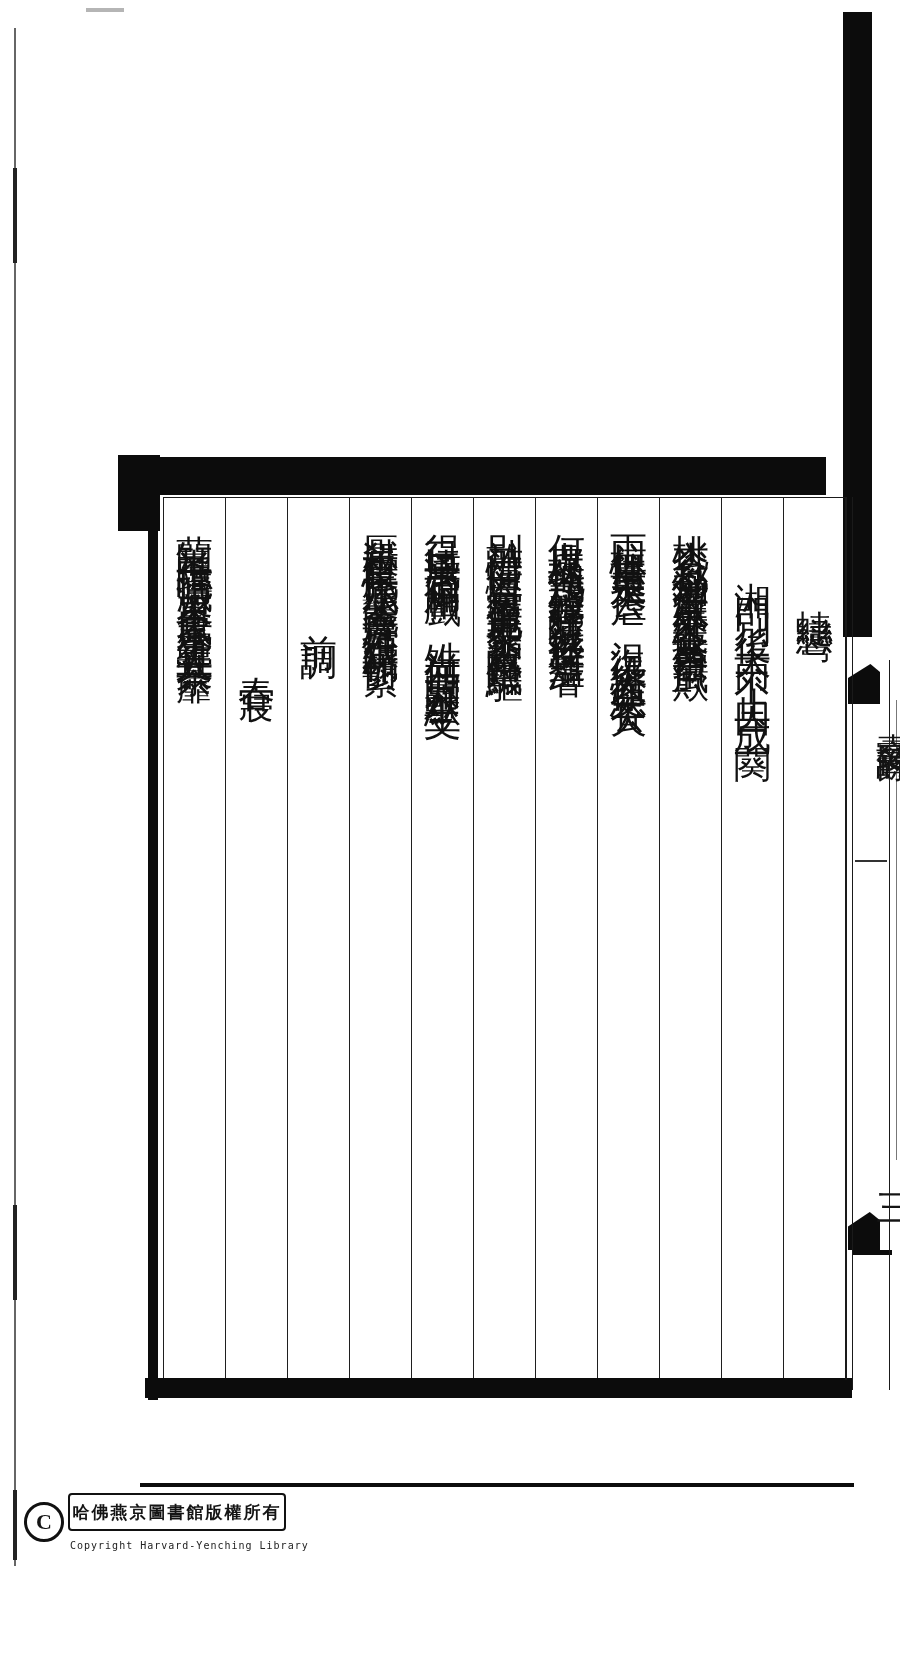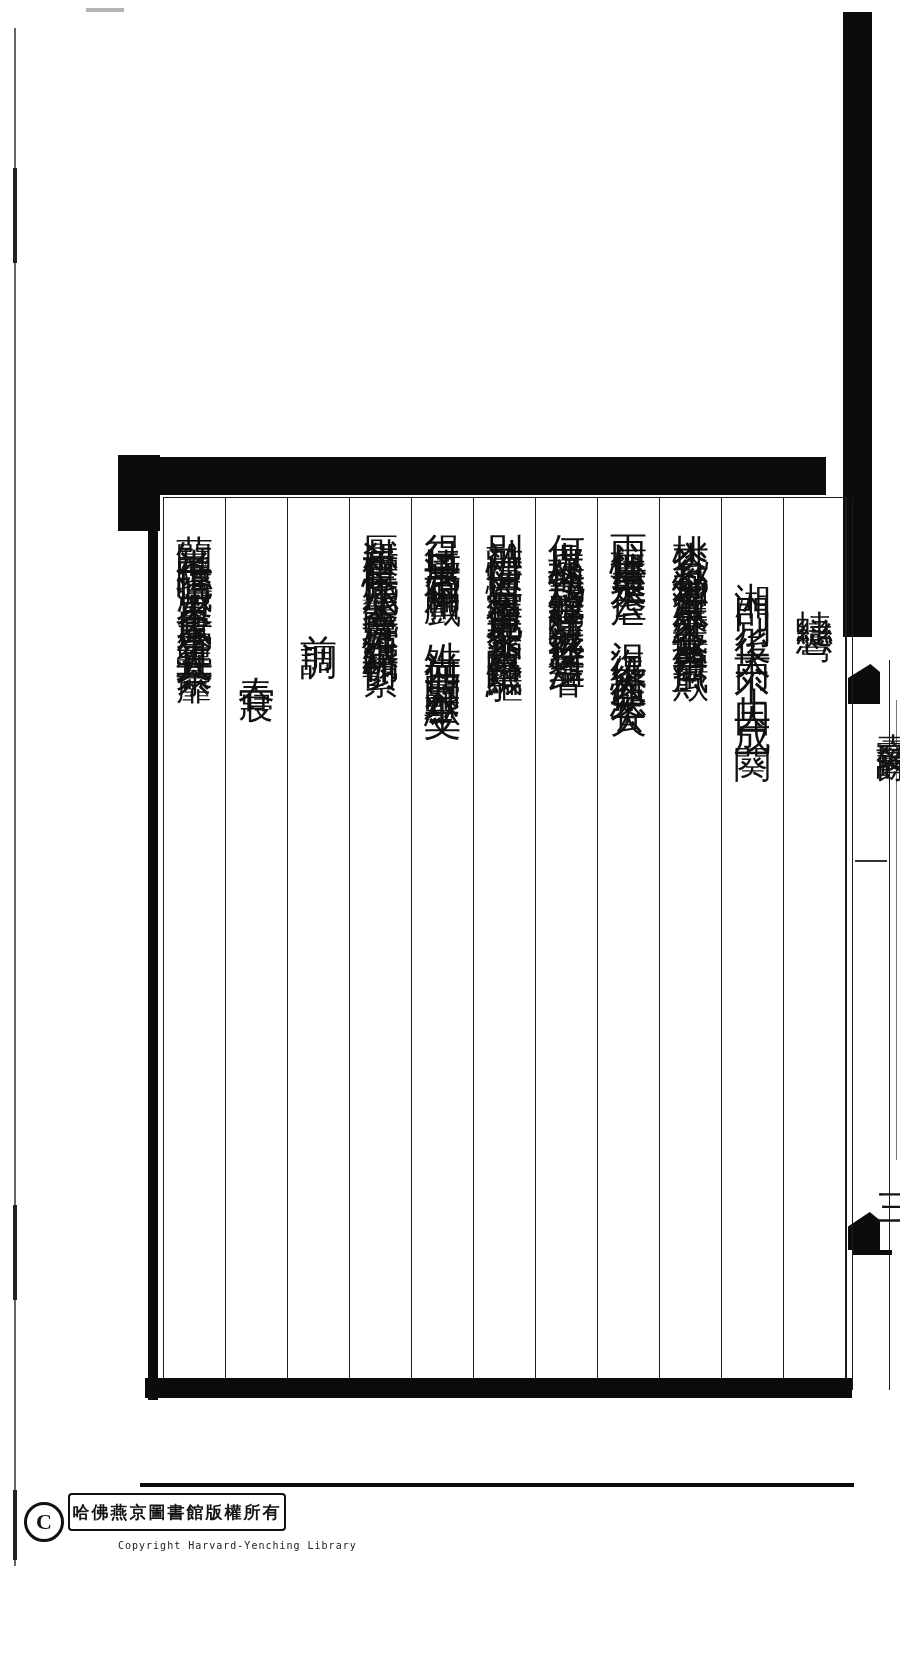--- a/index.html
+++ b/index.html
@@ -69,21 +69,21 @@
     left:68px;top:1493px;width:214px;height:34px;
     border:2px solid #111;border-radius:4px;
     display:flex;align-items:center;justify-content:center;z-index:5;font-family:Liberation Mono, monospace;
   }
   .stamp-cn{
     font-size:17px;font-weight:bold;letter-spacing:2px;white-space:nowrap;
   }
   .stamp-en{
     left:70px;top:1540px;width:260px;
     font-family:"DejaVu Sans Mono","Liberation Mono",monospace;
-    font-size:10px;letter-spacing:1px;color:#222;z-index:5;margin-left:48px;
+    font-size:10px;letter-spacing:1px;color:#222;z-index:5;
   }
   .page-bottom-line{left:140px;top:1483px;width:714px;height:4px;background:#0c0c0c;}
 </style>
 </head>
 <body>
 
 <div>
 
   <div class="abs page-edge-left"></div>
   <div class="abs edge-tick" style="top:168px;height:95px;"></div>

